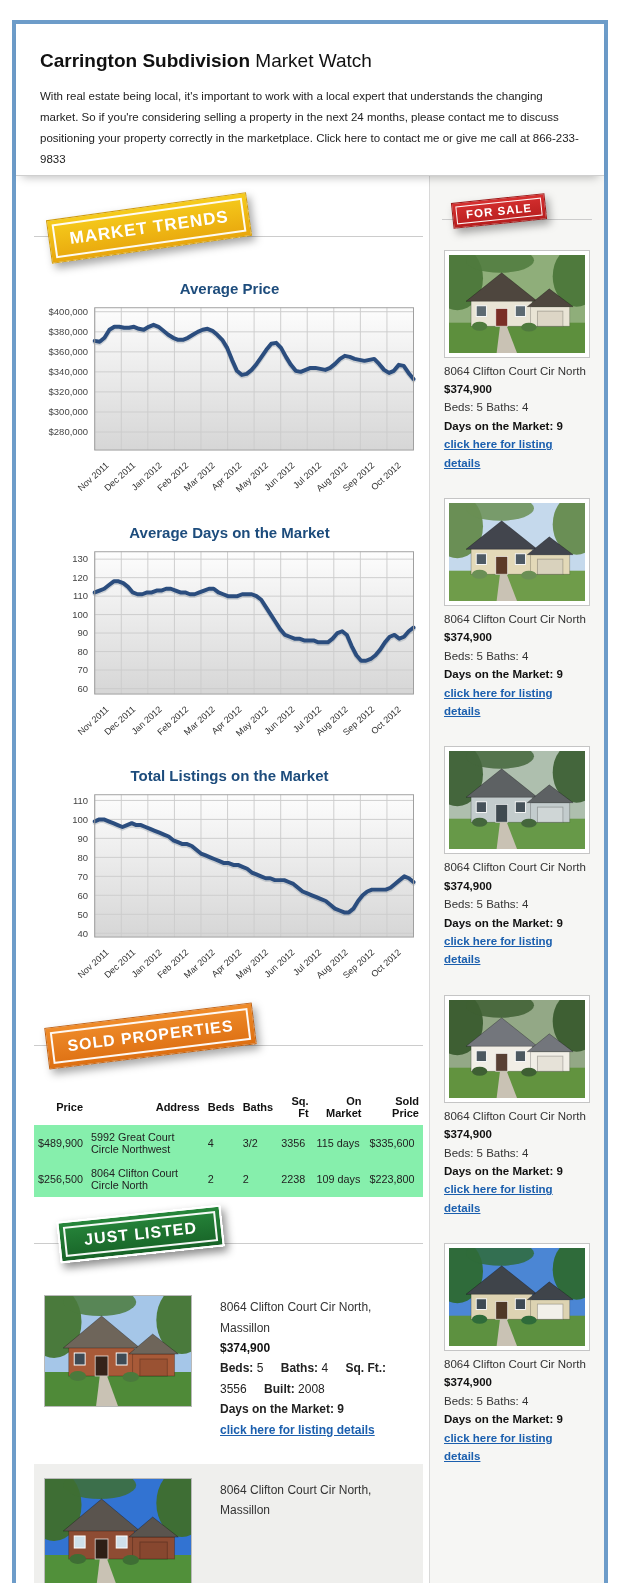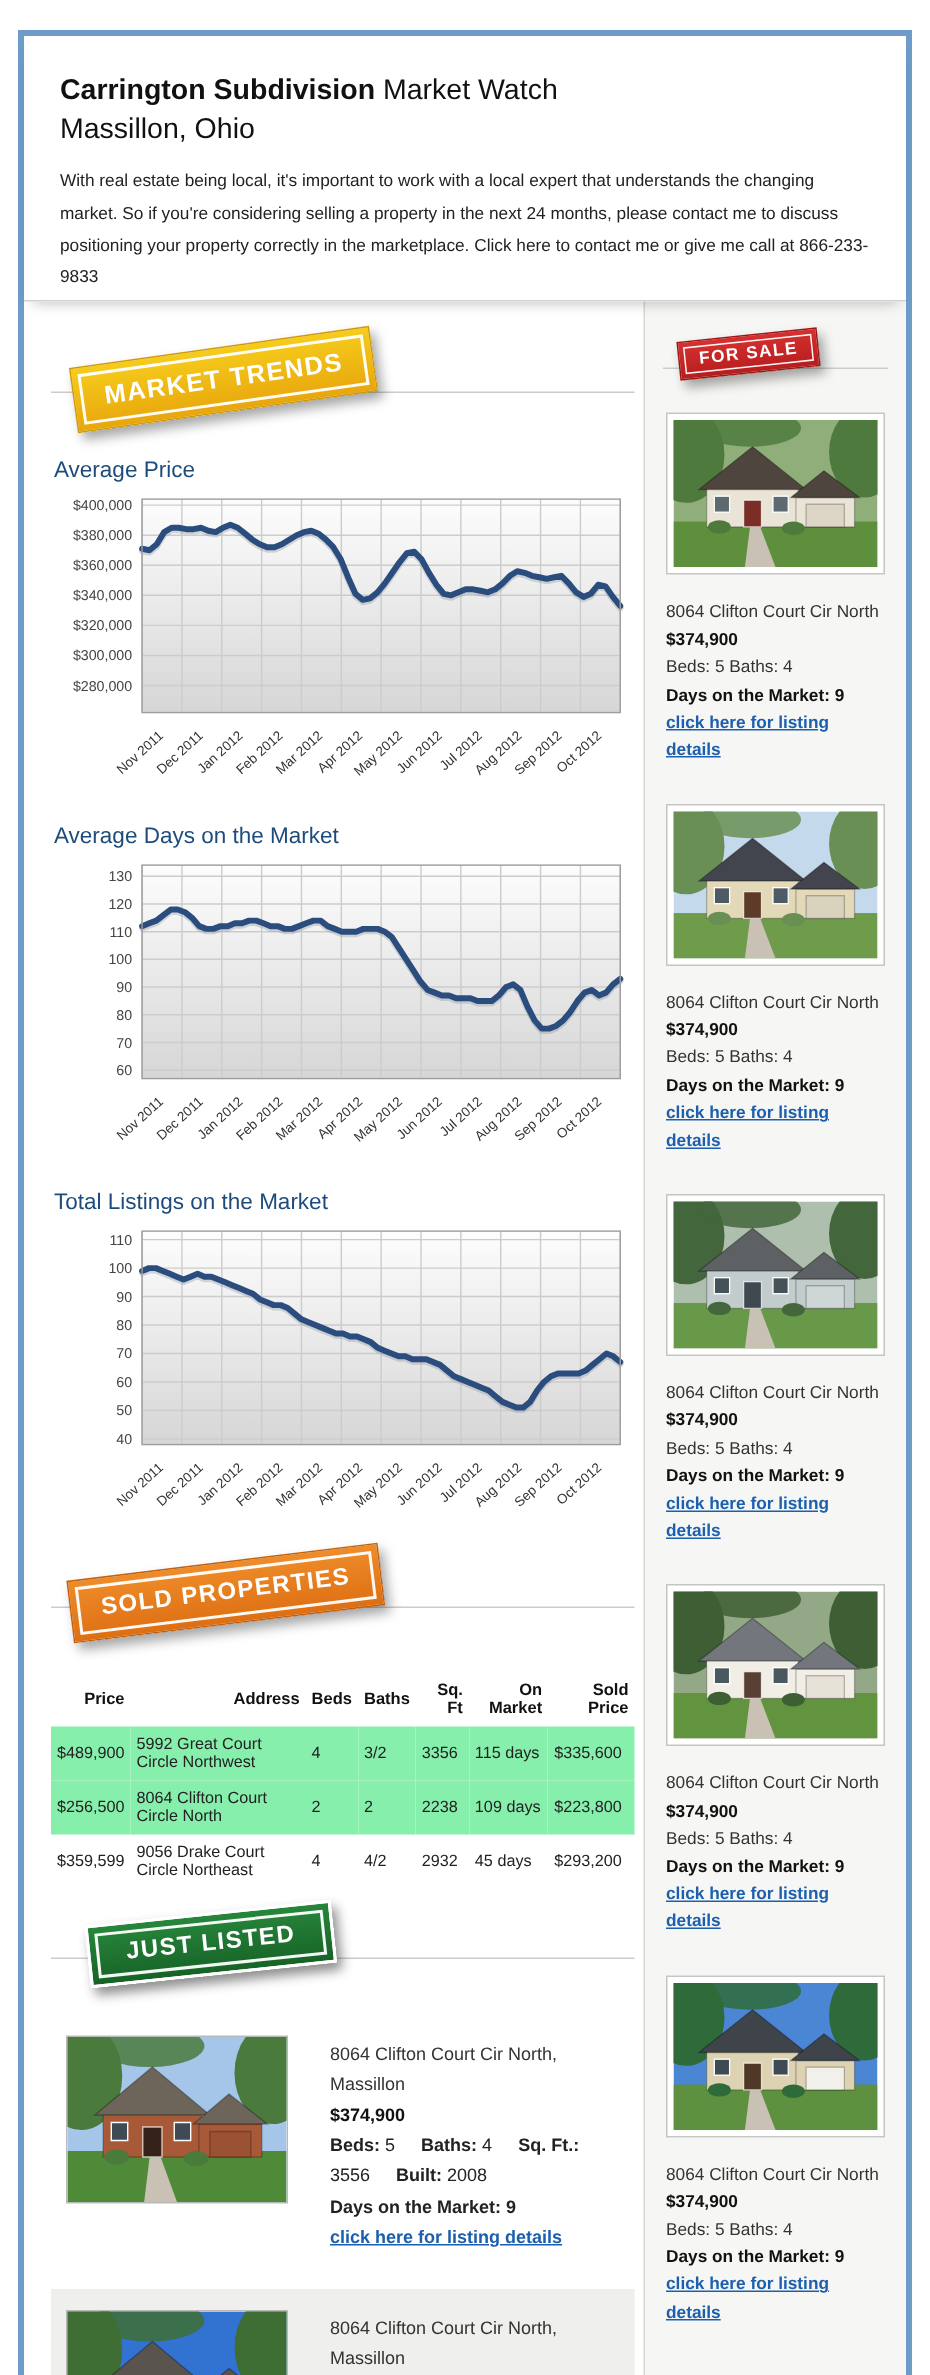--- a/index.html
+++ b/index.html
@@ -35,21 +35,21 @@
   .badge.red    { background:linear-gradient(#d63030,#b71d1d); border:1px solid #9e1717;
                   font-size:11.5px; padding:6px 13px; transform:rotate(-6deg); margin:4px 0 0 10px; }
   .badge.red::after { inset:3px; border-width:1px; }
   .badge.orange { background:linear-gradient(#ef8c2a,#dd6f12); border:1px solid #c express; border:1px solid #c06010;
                   font-size:16px; padding:11px 20px; transform:rotate(-7deg); margin:8px 0 0 12px; }
   .badge.green  { background:linear-gradient(#27863b,#176327); border:2px solid #ffffff;
                   font-size:16px; padding:10px 24px; transform:rotate(-6deg); margin:8px 0 0 24px;
                   box-shadow:3px 5px 8px rgba(0,0,0,.45); }
   .stamp-row.small { height:46px; }
   
-  .chart-title { font-size:15px; font-weight:normal; color:#1d4c7c; margin:14px 0 6px 2px; }
+  .chart-title { font-size:15px; font-weight:bold; color:#1d4c7c; margin:14px 0 6px 2px;text-align:center; }
   .chart-box svg { width:100%; display:block; }
   .chart-box { margin-bottom:10px; }
   svg text { font-family:"Liberation Sans", sans-serif; }
   .ytick { font-size:10px; fill:#444; text-anchor:end; }
   .xtick { font-size:9.5px; fill:#333; text-anchor:end; }
   .grid  { stroke:#cccccc; stroke-width:1; }
   .plotborder { fill:none; stroke:#9e9e9e; stroke-width:1; }
   
   .sold-table { width:100%; border-collapse:collapse; margin:14px 0 8px 0; font-size:10.8px; }
   .sold-table th { text-align:right; font-size:11px; padding:6px 4px; color:#111; }
@@ -63,33 +63,32 @@
   .listed-info { font-size:12px; line-height:1.7; padding-top:2px; }
   .listed-info .addr { color:#333; }
   .listed-info .price { font-weight:bold; color:#111; }
   .listed-info .spec { margin-right:14px; }
   .listed-info .days { font-weight:bold; }
   a.details { color:#1b5fae; font-weight:bold; text-decoration:underline; font-size:12px; }
   
   .side-card { margin:10px 2px 26px 2px; }
   .side-photo { background:#fff; border:1px solid #c5c5c5; padding:4px; width:146px; height:108px; }
   .side-photo svg { width:100%; height:100%; display:block; }
-  .side-card .txt { font-size:11.5px; line-height:1.6; margin-top:16px; color:#333; }
+  .side-card .txt { font-size:11.5px; line-height:1.6; margin-top:4px; color:#333; }
   .side-card .price { font-weight:bold; color:#111; }
   .side-card .days { font-weight:bold; color:#111; }
   a.side-link { color:#1b5fae; font-weight:bold; text-decoration:underline; font-size:11.5px; }
 </style>
 </head>
 <body>
 
 <div class="frame">
 
   <div class="header">
     <div class="title"><b>Carrington Subdivision</b><span> Market Watch</span></div>
-    <div class="subtitle">Massillon, Ohio</div>
     <p class="intro">With real estate being local, it's important to work with a local expert that understands the changing market. So if you're considering selling a property in the next 24 months, please contact me to discuss positioning your property correctly in the marketplace. Click here to contact me or give me call at 866-233-9833</p>
   </div>
 
   <div class="main-row">
 
     <div class="left-col">
 
       <div class="stamp-row">
         <div class="rule"></div>
         <span class="badge yellow">MARKET TRENDS</span>
@@ -293,29 +292,20 @@
           </tr>
           <tr class="alt">
             <td>$256,500</td>
             <td>8064 Clifton Court Circle North</td>
             <td>2</td>
             <td>2</td>
             <td>2238</td>
             <td>109 days</td>
             <td>$223,800</td>
           </tr>
-          <tr>
-            <td>$359,599</td>
-            <td>9056 Drake Court Circle Northeast</td>
-            <td>4</td>
-            <td>4/2</td>
-            <td>2932</td>
-            <td>45 days</td>
-            <td>$293,200</td>
-          </tr>
         </tbody>
       </table>
 
       <div class="stamp-row">
         <div class="rule"></div>
         <span class="badge green">JUST LISTED</span>
       </div>
 
       <div class="listed-card">
         <div class="listed-photo">

